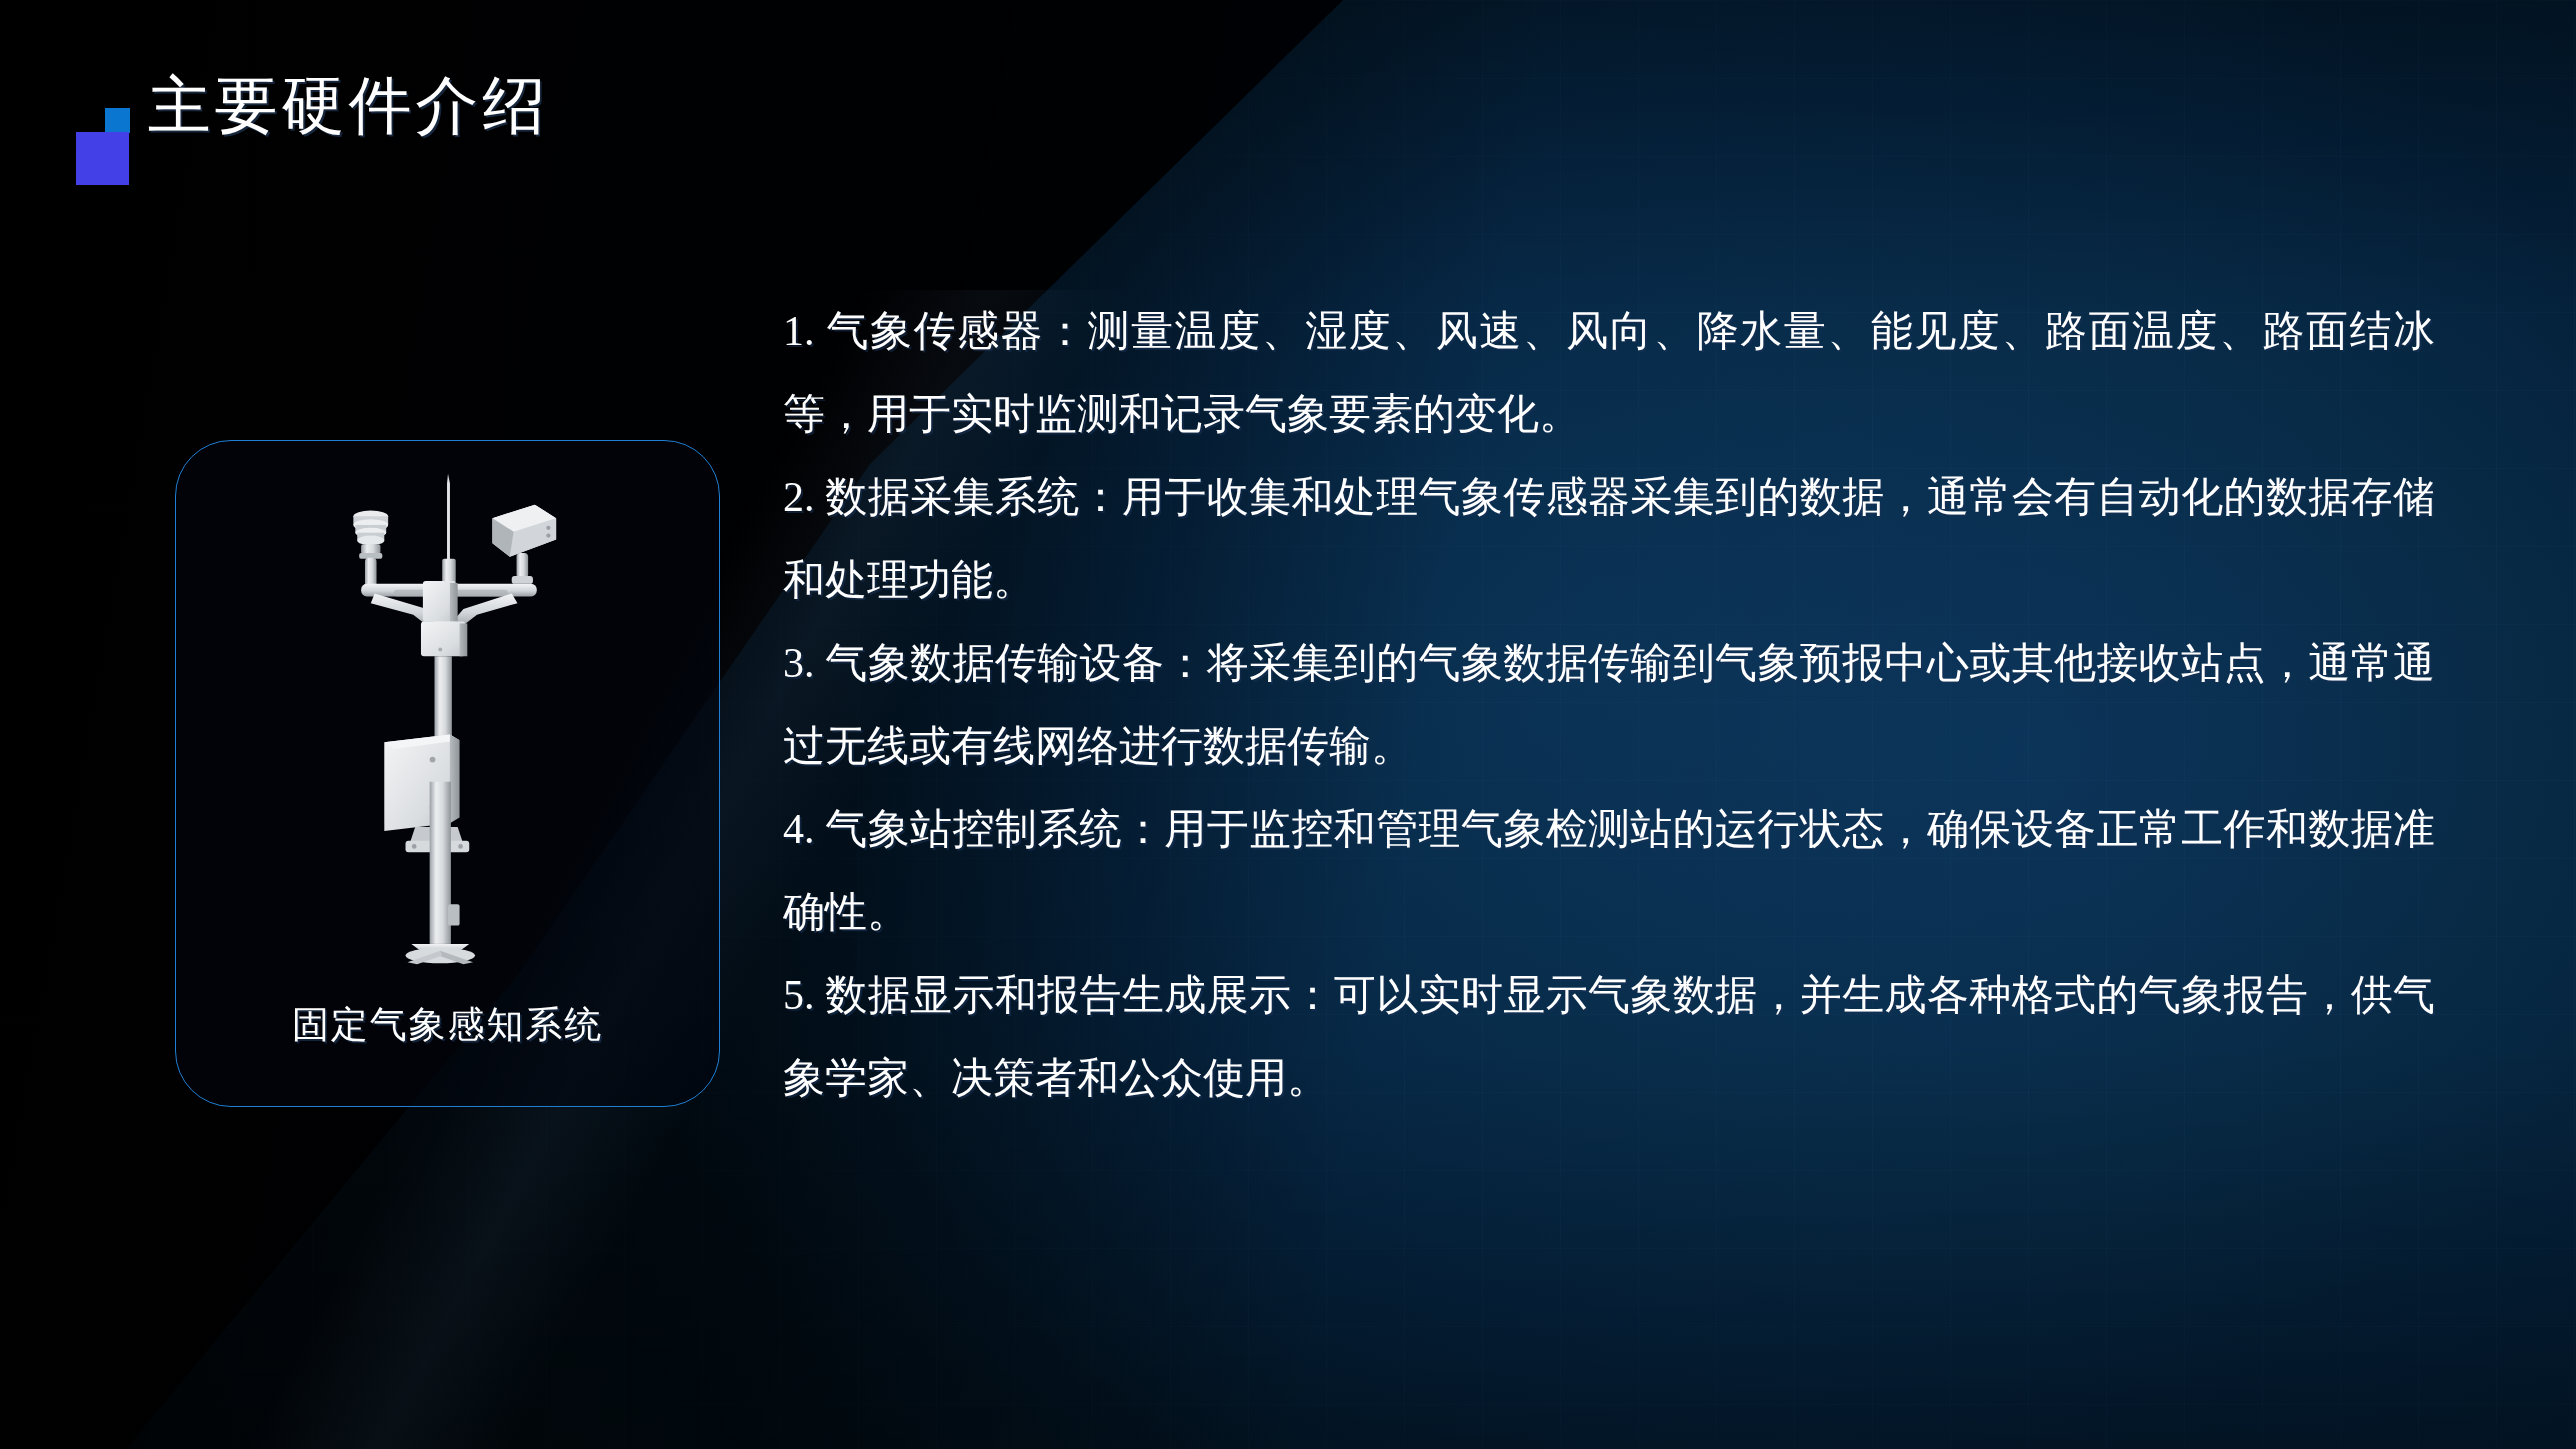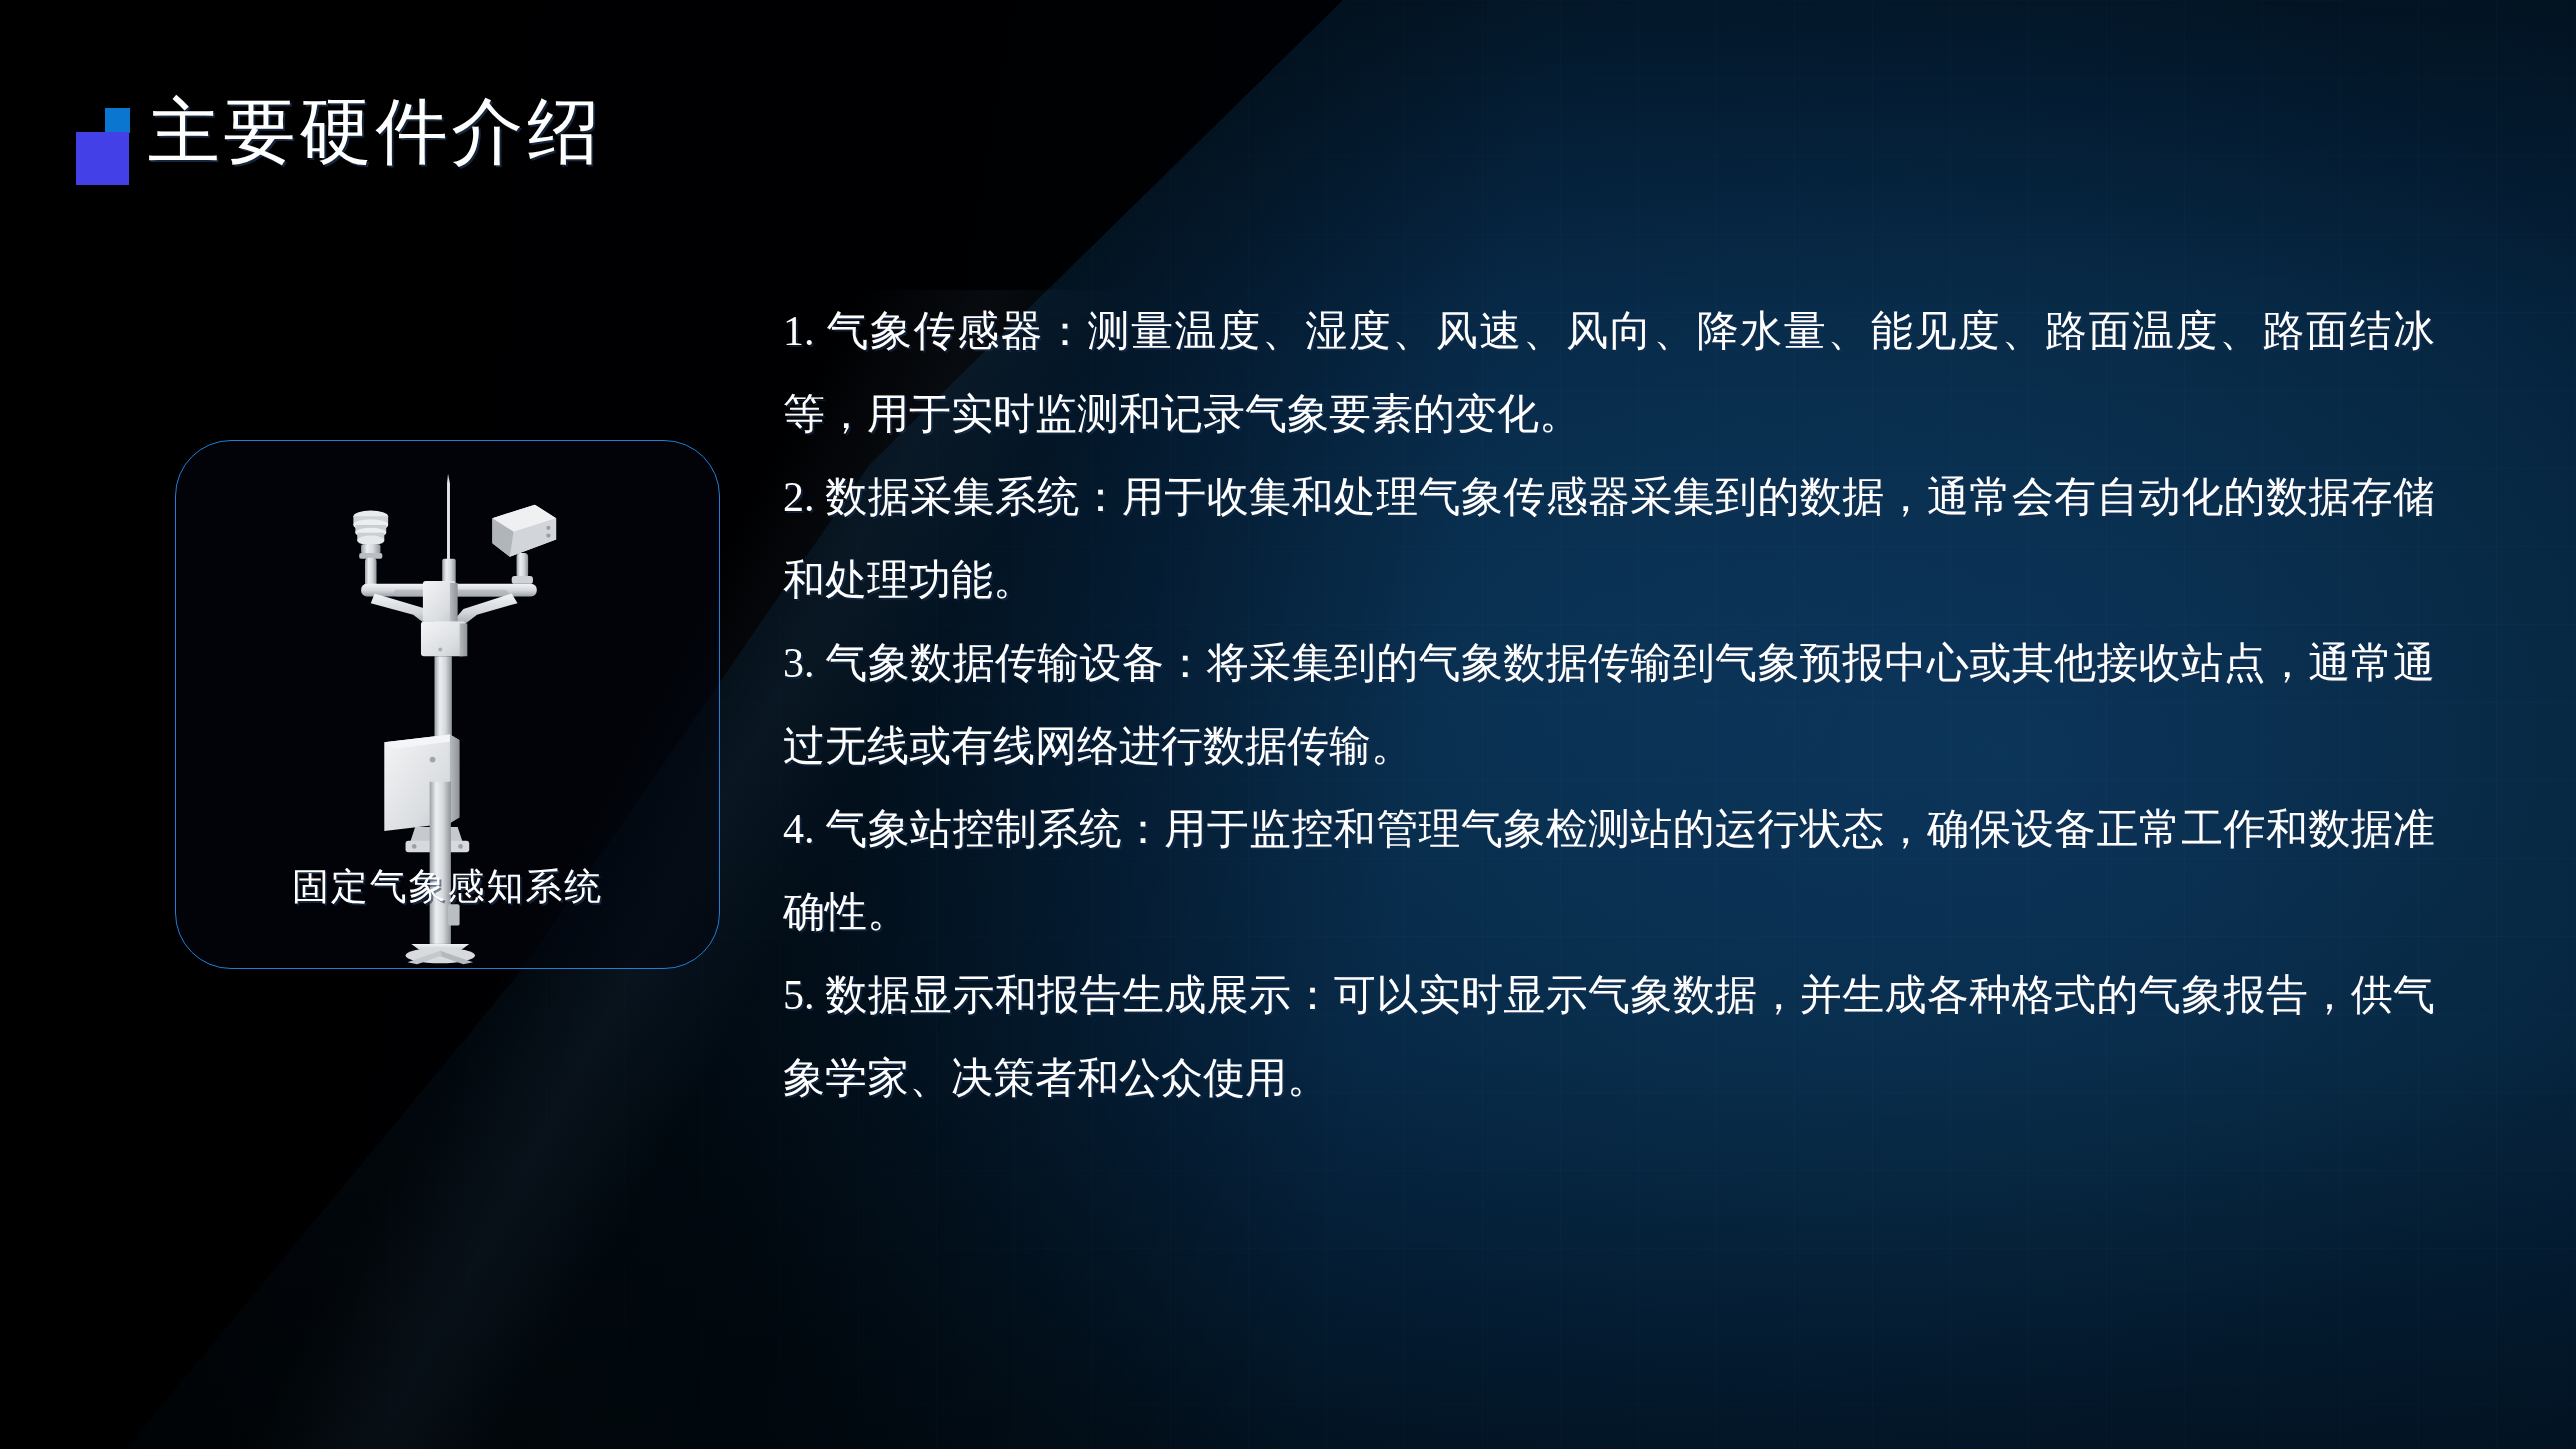--- a/index.html
+++ b/index.html
@@ -91,37 +91,36 @@
   }
   .logo-sq-large {
     position: absolute;
     left: 5.8px;
     top: 24px;
     width: 53px;
     height: 53px;
     background: #4240e6;
   }
   .page-title {
-    font-size: 72px;
+    font-size: 63px;
     line-height: 1.0;
     color: #ffffff;
     letter-spacing: 3.9px;
     white-space: nowrap;
     text-shadow: 1.9px 1.9px 0 rgba(40,70,110,0.55);
     margin-left: 7.7px;
-    margin-top: 21px;
   }
 
   
   .media-card {
     position: absolute;
     left: 175px;
     top: 440px;
     width: 545px;
-    height: 529px;
+    height: 667px;
     border: 1.9px solid #1f7fd4;
     border-radius: 56px;
     background: rgba(1, 6, 14, 0.55);
     box-sizing: border-box;
     overflow: hidden;
   }
   .media-card-inner {
     position: relative;
     width: 100%;
     height: 100%;

